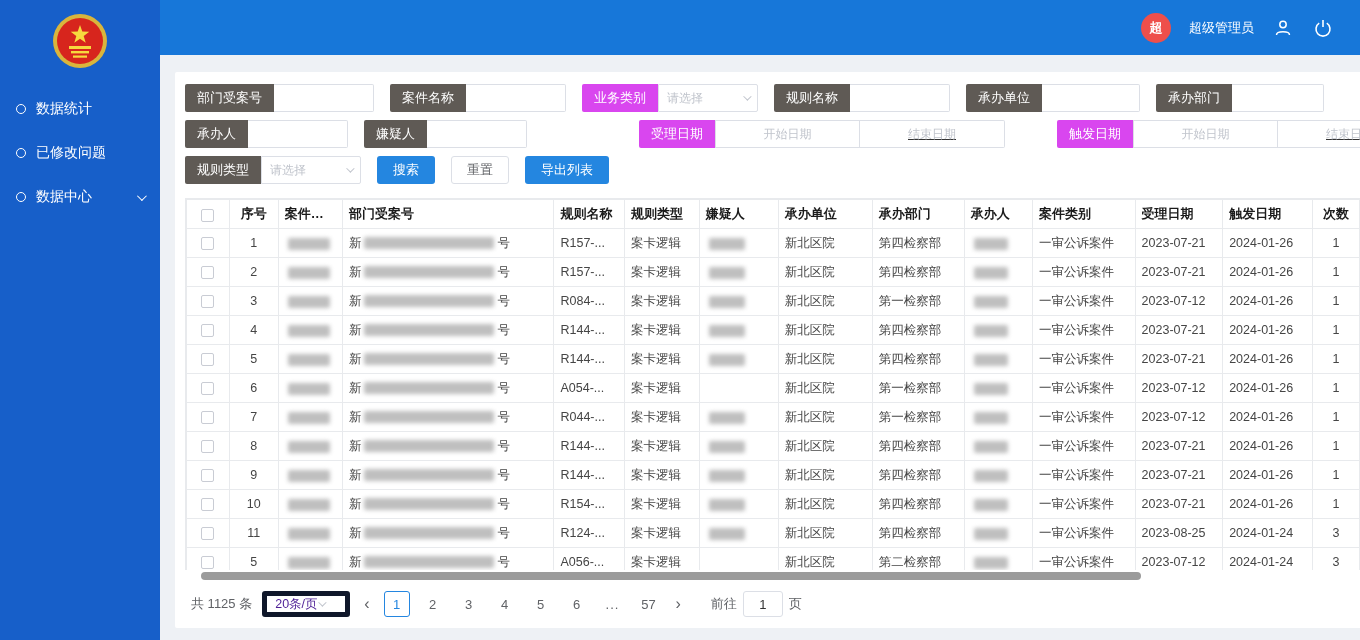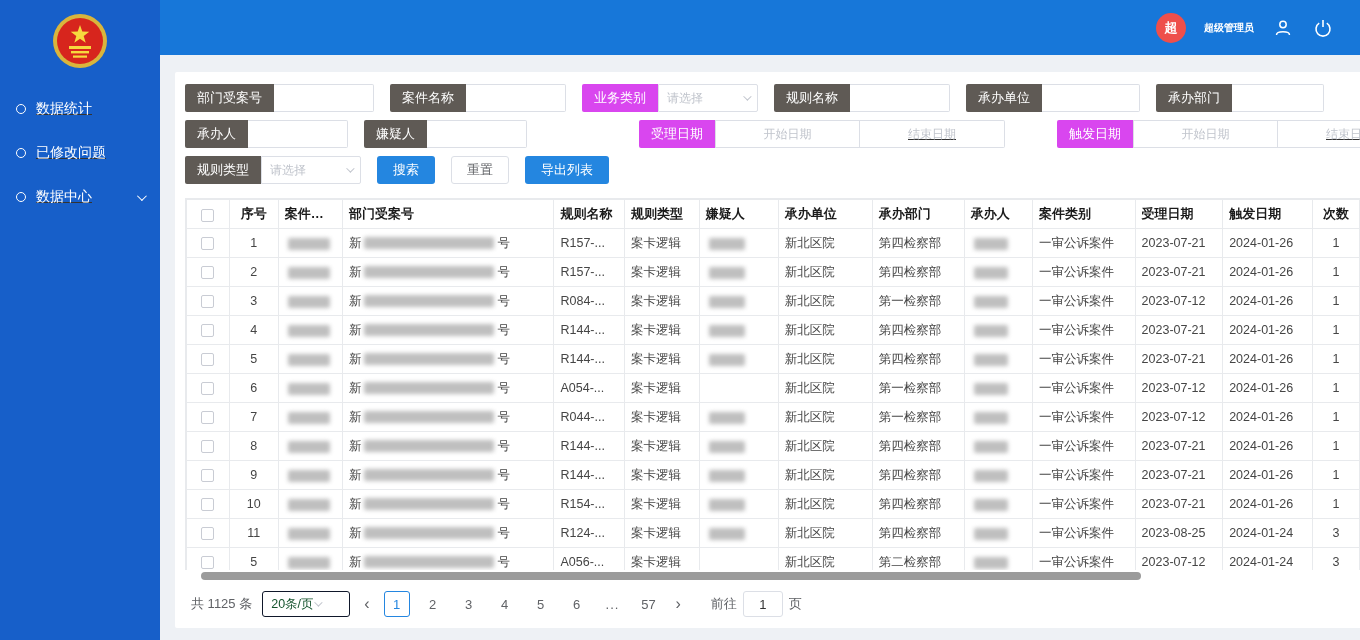--- a/index.html
+++ b/index.html
@@ -2,31 +2,31 @@
 <html><head>
 <meta charset="utf-8">
 <style>
   * { margin:0; padding:0; box-sizing:border-box; }
   html,body { width:1360px; height:640px; overflow:hidden; }
   body { font-family:"Liberation Sans","DejaVu Sans",sans-serif; display:flex; background:#eef1f5; font-size:13px; color:#333; }
 
   
   .sidebar { width:160px; flex-shrink:0; background:#175fc9; display:flex; flex-direction:column; }
   .logo-wrap { padding:13px 0 18px; display:flex; justify-content:center; }
-  .menu { display:flex; flex-direction:column;text-decoration:underline; }
+  .menu { display:flex; flex-direction:column; }
   .menu-item { height:44px; display:flex; align-items:center; padding:0 16px; color:#fff; font-size:14px; cursor:pointer; }
   .menu-item.active { background:#fff; color:#175fc9; font-weight:bold; }
   .ring { width:10px; height:10px; border:1.6px solid currentColor; border-radius:50%; margin-right:10px; flex-shrink:0; }
   .chev { margin-left:auto; width:7px; height:7px; border-right:1.5px solid currentColor; border-bottom:1.5px solid currentColor; transform:rotate(45deg) translateY(-2px); }
 
   
   .right { flex:1; display:flex; flex-direction:column; min-width:0; }
   .topbar { height:55px; background:#1777d9; display:flex; align-items:center; justify-content:flex-end; gap:18px; padding:0 26px; flex-shrink:0; }
   .avatar { width:30px; height:30px; border-radius:50%; background:#ee4f4b; color:#fff; display:flex; align-items:center; justify-content:center; font-size:13px; font-weight:bold; }
-  .username { color:#fff; font-size:10px; font-weight:bold; }
+  .username { color:#fff; font-size:13px; font-weight:normal; }
   .top-icon { width:22px; height:22px; display:flex; align-items:center; justify-content:center; cursor:pointer; }
 
   .main { flex:1; min-height:0; padding:17px 15px 12px; display:flex; }
   .panel { flex:1; background:#fff; border-radius:2px; padding:12px 10px 6px; display:flex; flex-direction:column; min-height:0; }
 
   
   .filters { flex-shrink:0; margin-bottom:6px; }
   .filter-row { display:flex; gap:16px; margin-bottom:8px; flex-wrap:nowrap; }
   .fgroup { display:flex; align-items:stretch; }
   .chip { background:#5f5a55; color:#fff; font-size:13px; display:flex; align-items:center; padding:0 12px; height:28px; border-radius:2px 0 0 2px; white-space:nowrap; }
@@ -51,21 +51,21 @@
   .center { text-align:center; }
   .cb { display:inline-block; width:13px; height:13px; border:1px solid #c9ccd4; border-radius:2px; background:#fff; vertical-align:middle; cursor:pointer; }
   .blur { display:inline-block; height:12px; background:#bfbfbf; border-radius:2px; filter:blur(2px); vertical-align:middle; margin:0 3px; }
 
   
   .hscroll { height:12px; flex-shrink:0; display:flex; align-items:center; padding:0 4px; }
   .hthumb { height:8px; width:940px; margin-left:12px; background:#9b9b9b; border-radius:4px; cursor:grab; }
 
   
   .pager { height:40px; flex-shrink:0; display:flex; align-items:center; gap:10px; color:#606266; font-size:13px; padding:4px 6px 0; }
-  .psize { height:26px; width:88px; border:1px solid #0f172a; border-radius:3px; display:flex; align-items:center; padding:0 8px; cursor:pointer; color:#14532d; font-size:12.5px; }
+  .psize { height:26px; width:88px; border:5px solid #0f172a; border-radius:3px; display:flex; align-items:center; padding:0 8px; cursor:pointer; color:#4c1d95; font-size:12.5px; }
   .parrow { font-size:16px; color:#606266; padding:0 4px; cursor:pointer; user-select:none; }
   .pages { display:flex; align-items:center; gap:10px; }
   .page { min-width:26px; height:26px; display:flex; align-items:center; justify-content:center; cursor:pointer; border-radius:3px; border:1px solid transparent; padding:0 4px; }
   .page.active { border-color:#2486e0; color:#2486e0; }
   .page.dots { letter-spacing:1px; color:#606266; }
   .goto { display:flex; align-items:center; gap:6px; margin-left:16px; }
   .goto-input { width:40px; height:26px; border:1px solid #dcdfe6; border-radius:3px; text-align:center; font-size:13px; color:#333; outline:none; }
 </style>
 </head>
 <body>

